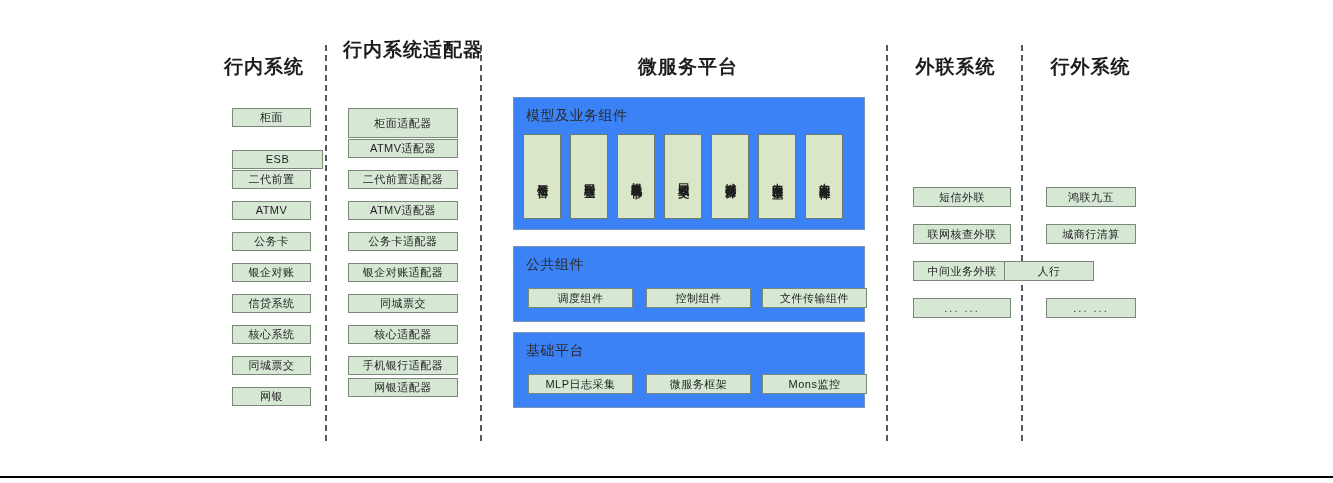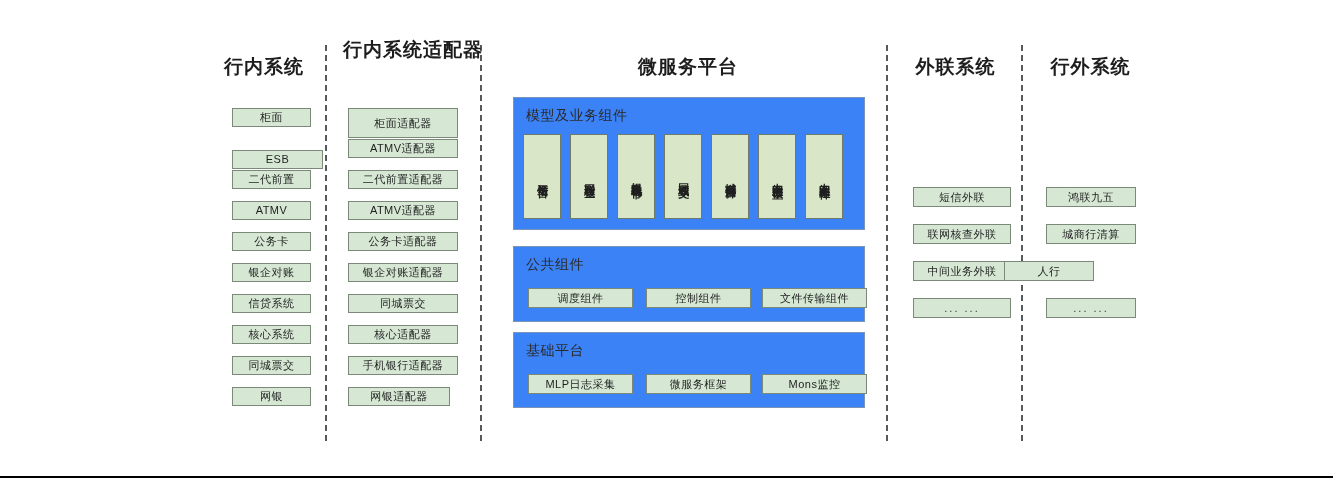--- a/index.html
+++ b/index.html
@@ -133,21 +133,21 @@
 
   <div class="gbox" style="left:348px; top:108px;  width:110px; height:30px">柜面适配器</div>
   <div class="gbox" style="left:348px; top:139px;  width:110px; height:19px">ATMV适配器</div>
   <div class="gbox" style="left:348px; top:170px;  width:110px; height:19px">二代前置适配器</div>
   <div class="gbox" style="left:348px; top:201px;  width:110px; height:19px">ATMV适配器</div>
   <div class="gbox" style="left:348px; top:232px;  width:110px; height:19px">公务卡适配器</div>
   <div class="gbox" style="left:348px; top:263px;  width:110px; height:19px">银企对账适配器</div>
   <div class="gbox" style="left:348px; top:294px;  width:110px; height:19px">同城票交</div>
   <div class="gbox" style="left:348px; top:325px;  width:110px; height:19px">核心适配器</div>
   <div class="gbox" style="left:348px; top:356px;  width:110px; height:19px">手机银行适配器</div>
-  <div class="gbox" style="left:348px; top:387px;  width:102px; height:19px">网银适配器</div>
+  <div class="gbox" style="left:348px; top:378px;  width:110px; height:19px">网银适配器</div>
 
   <div class="col-title" style="left:583px; top:54px; width:210px">微服务平台</div>
 
   <div class="panel" style="left:513px; top:97px; width:352px; height:133px">
     <div class="panel-title">模型及业务组件</div>
 
     <div class="vbox" style="left:9px;   top:36px; width:38px; height:85px">
         <span class="vtxt">短信平台</span>
       </div>
     <div class="vbox" style="left:56px;  top:36px; width:38px; height:85px">

